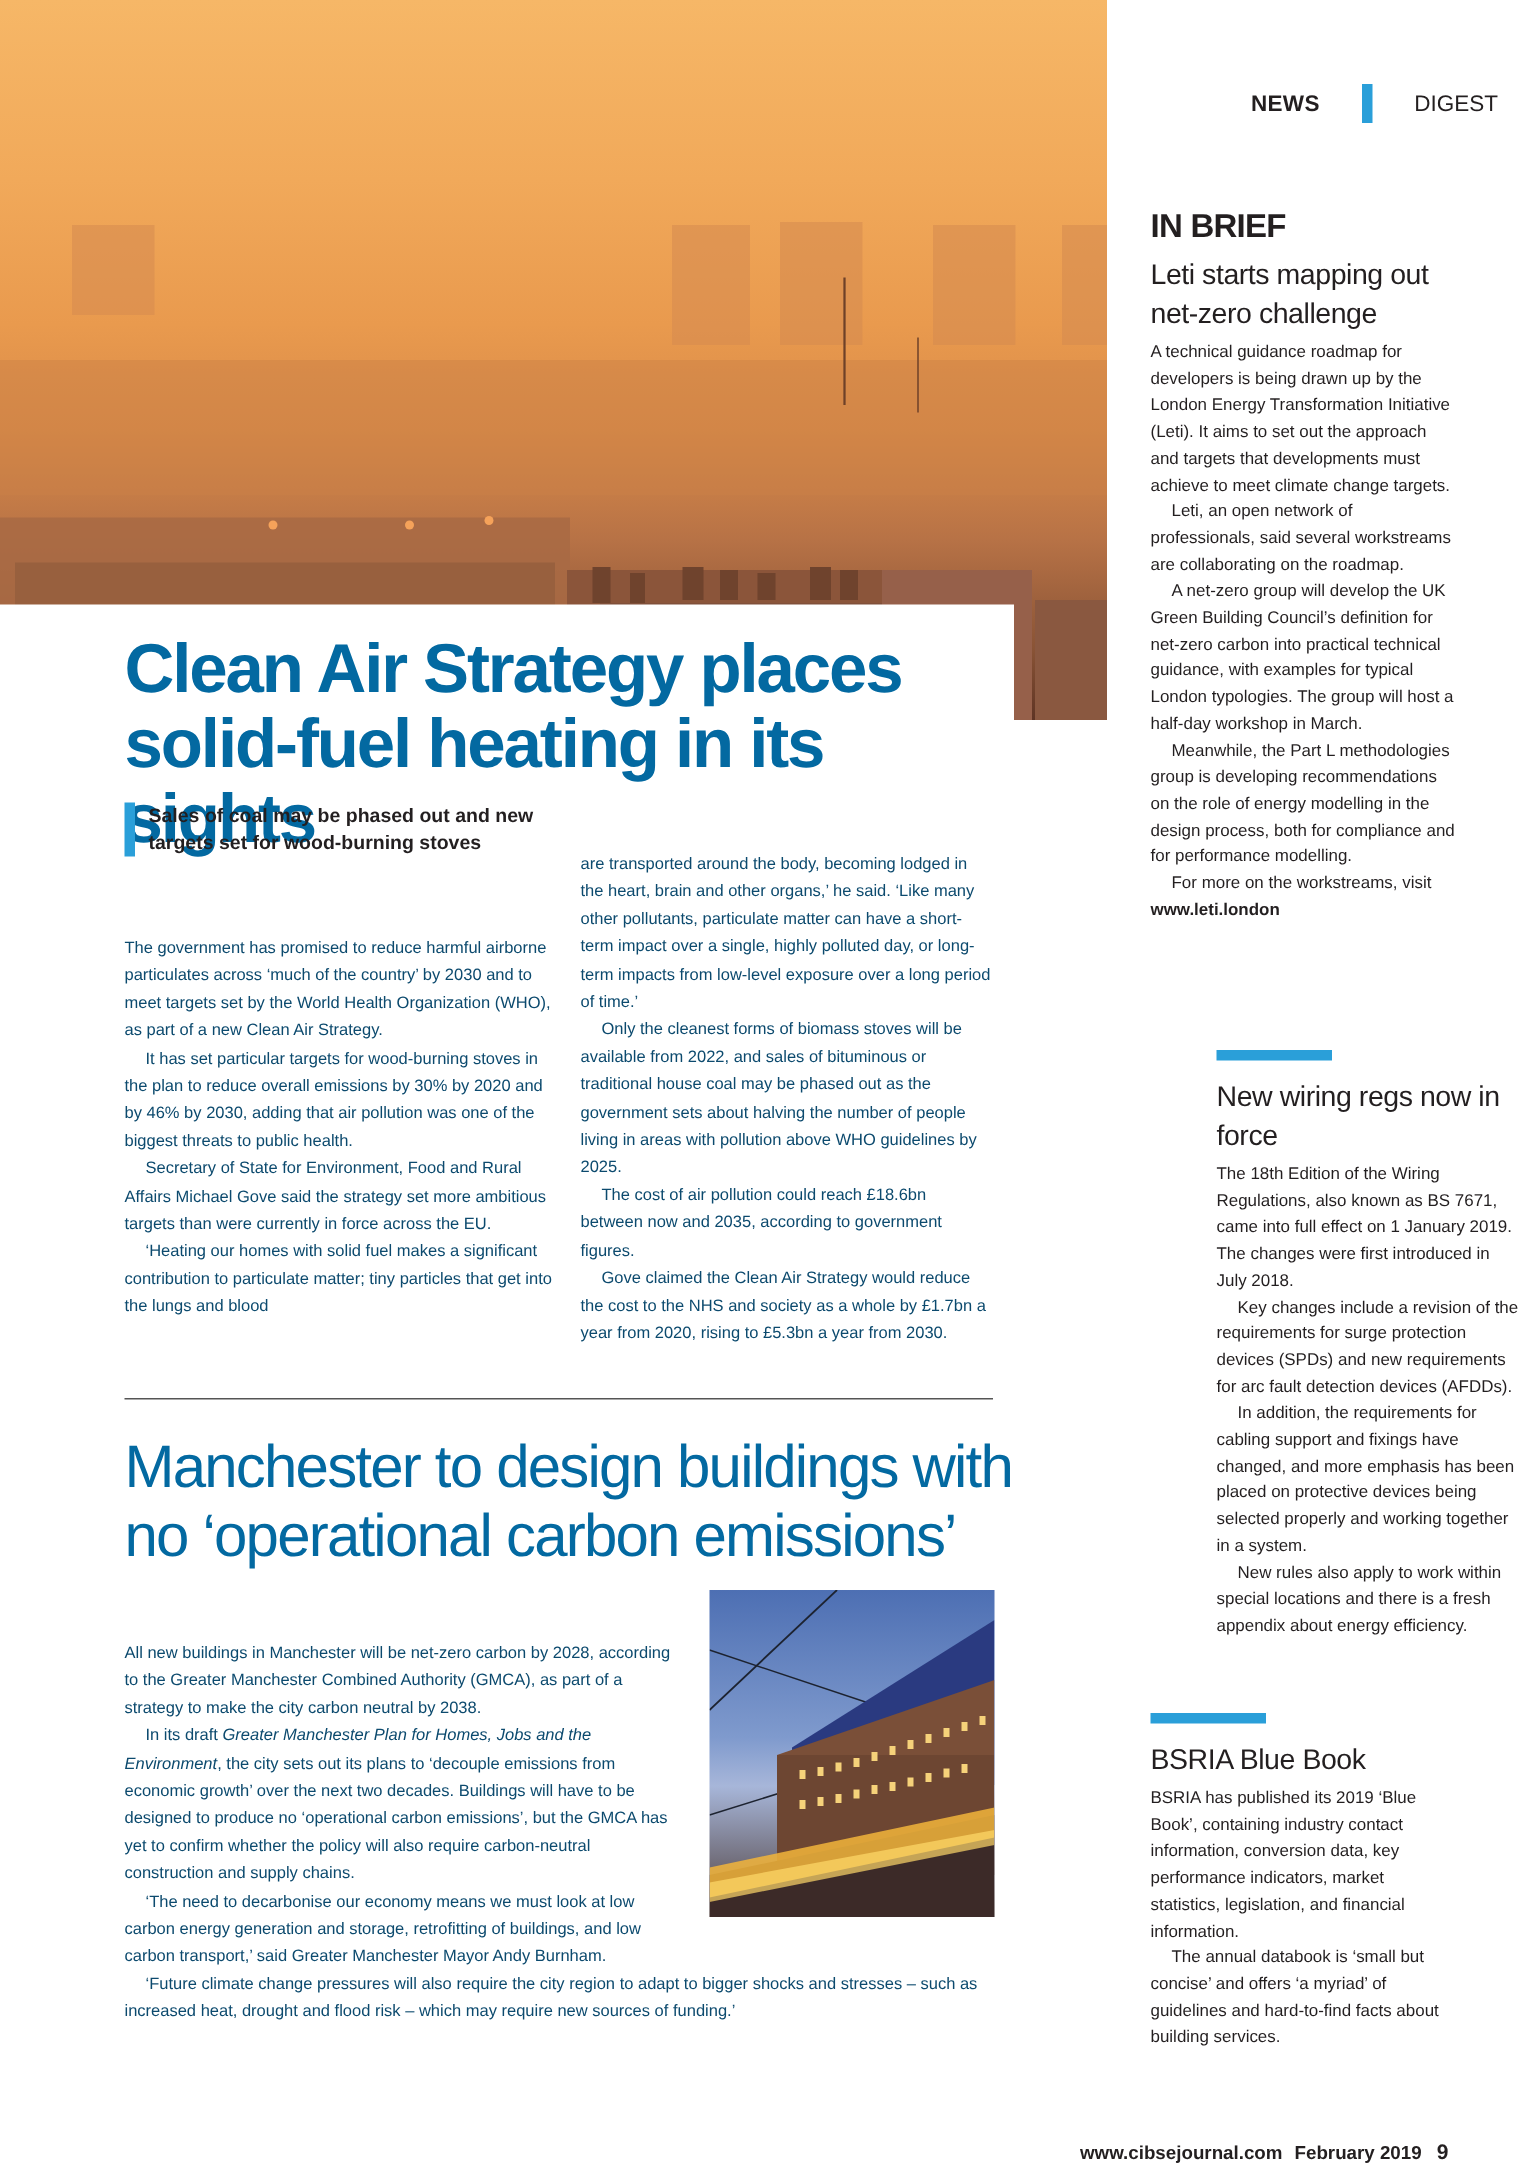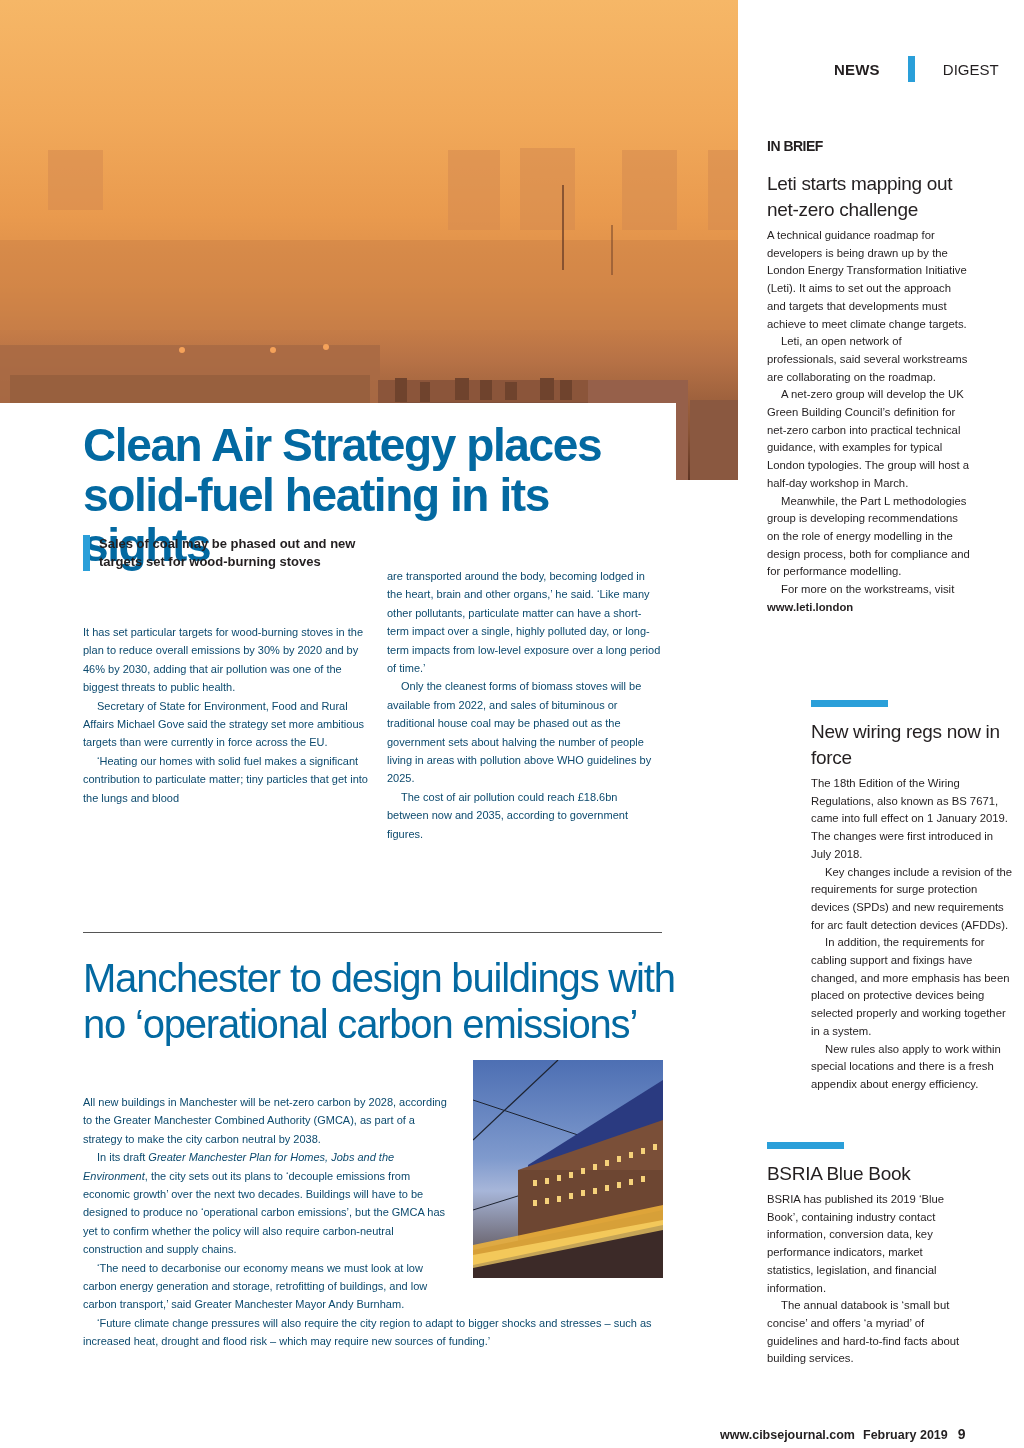--- a/index.html
+++ b/index.html
@@ -51,21 +51,21 @@
   .col-c em { font-style: italic; }
 
   .manchester-photo {
     position: absolute; left: 473px; top: 1060px; width: 190px; height: 218px;
     background: linear-gradient(180deg, #4d6fb3 0%, #7f9acd 45%, #a7b6d9 60%, #4b3a37 100%);
     overflow: hidden;
   }
   .manchester-photo svg { position: absolute; left: 0; top: 0; width: 190px; height: 218px; }
 
   
-  .in-brief { position: absolute; left: 767px; top: 138px; font-weight: bold; font-size: 14px; letter-spacing: -0.5px; text-align: center; }
+  .in-brief { position: absolute; left: 767px; top: 138px; font-weight: bold; font-size: 22px; letter-spacing: -0.5px; text-align: center; }
   .brief { position: absolute; left: 767px; width: 205px; }
   .brief .rule { width: 77px; height: 7px; background: #2a9fd9; margin-bottom: 12px; }
   .brief h3 { font-weight: normal; font-size: 19px; line-height: 26px; letter-spacing: -0.3px; margin-bottom: 4px; }
   .brief .body { font-size: 11.3px; line-height: 17.7px; }
   .brief .body p + p { text-indent: 14px; }
   .brief .body b { font-weight: bold; }
   .brief-1 { top: 171px; }
   .brief-2 { top: 700px; margin-left: 44px; }
   .brief-3 { top: 1142px; }
   .footer-bar {
@@ -129,29 +129,31 @@
 <div class="section-header">
   <span class="news">NEWS</span>
   <span class="bar"></span>
   <span class="digest">DIGEST</span>
 </div>
 
 <h1 class="headline h1">Clean Air Strategy places solid-fuel heating in its sights</h1>
 <div class="standfirst">Sales of coal may be phased out and new targets set for wood-burning stoves</div>
 
 <div class="col col-a">
+  <p>The government has promised to reduce harmful airborne particulates across ‘much of the country’ by 2030 and to meet targets set by the World Health Organization (WHO), as part of a new Clean Air Strategy.</p>
   <p>It has set particular targets for wood-burning stoves in the plan to reduce overall emissions by 30% by 2020 and by 46% by 2030, adding that air pollution was one of the biggest threats to public health.</p>
   <p>Secretary of State for Environment, Food and Rural Affairs Michael Gove said the strategy set more ambitious targets than were currently in force across the EU.</p>
   <p>‘Heating our homes with solid fuel makes a significant contribution to particulate matter; tiny particles that get into the lungs and blood</p>
 </div>
 
 <div class="col col-b">
   <p>are transported around the body, becoming lodged in the heart, brain and other organs,’ he said. ‘Like many other pollutants, particulate matter can have a short-term impact over a single, highly polluted day, or long-term impacts from low-level exposure over a long period of time.’</p>
   <p>Only the cleanest forms of biomass stoves will be available from 2022, and sales of bituminous or traditional house coal may be phased out as the government sets about halving the number of people living in areas with pollution above WHO guidelines by 2025.</p>
   <p>The cost of air pollution could reach £18.6bn between now and 2035, according to government figures.</p>
+  <p>Gove claimed the Clean Air Strategy would reduce the cost to the NHS and society as a whole by £1.7bn a year from 2020, rising to £5.3bn a year from 2030.</p>
 </div>
 
 <div class="divider"></div>
 
 <h2 class="headline h2">Manchester to design buildings with no ‘operational carbon emissions’</h2>
 
 <div class="col col-c">
   <p>All new buildings in Manchester will be net-zero carbon by 2028, according to the Greater Manchester Combined Authority (GMCA), as part of a strategy to make the city carbon neutral by 2038.</p>
   <p><span>In its draft </span><em>Greater Manchester Plan for Homes, Jobs and the Environment</em><span>, the city sets out its plans to ‘decouple emissions from economic growth’ over the next two decades. Buildings will have to be designed to produce no ‘operational carbon emissions’, but the GMCA has yet to confirm whether the policy will also require carbon-neutral construction and supply chains.</span></p>
   <p>‘The need to decarbonise our economy means we must look at low carbon energy generation and storage, retrofitting of buildings, and low carbon transport,’ said Greater Manchester Mayor Andy Burnham.</p>

